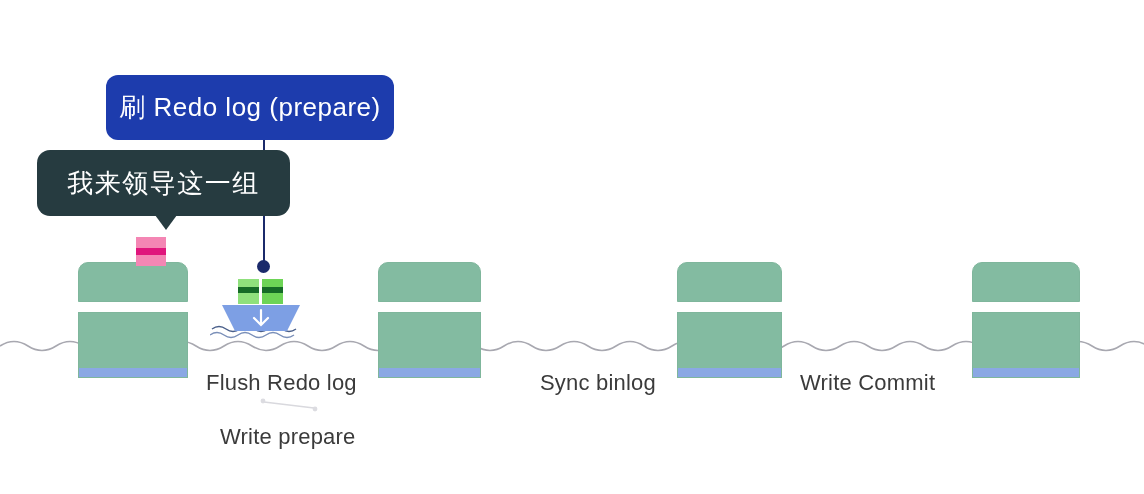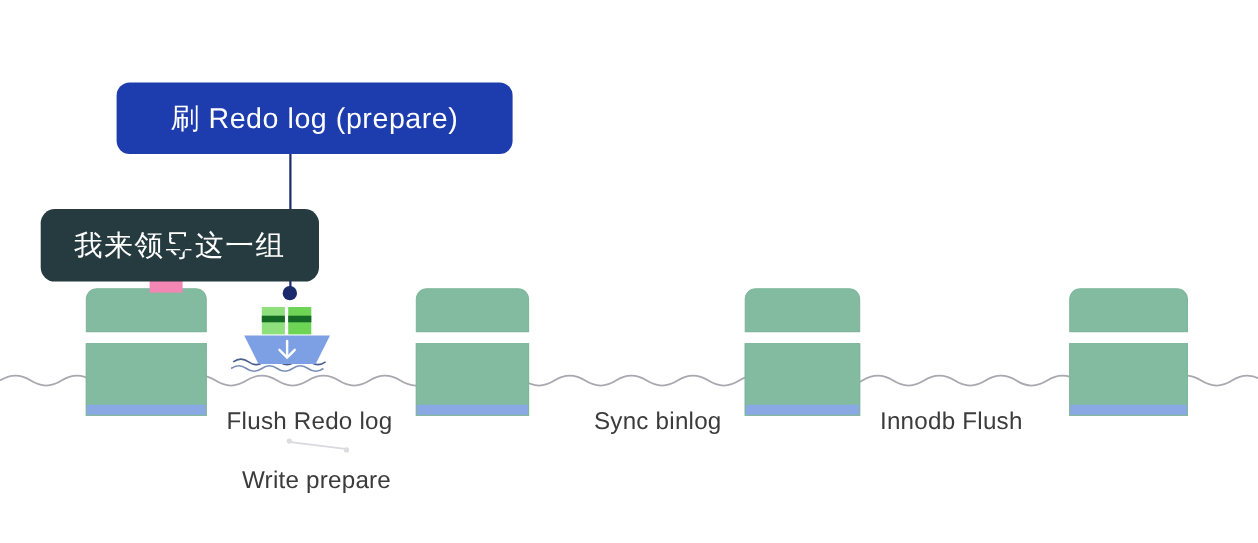--- a/index.html
+++ b/index.html
@@ -24,39 +24,38 @@
     display: flex;
     align-items: center;
     justify-content: center;
     box-sizing: border-box;
     color: #ffffff;
     white-space: nowrap;
   }
   .callout-blue {
     left: 106px;
     top: 75px;
-    width: 360px;
+    width: 288px;
     height: 65px;
     background: #1d3cad;
     border-radius: 12px;
     font-size: 26px;
     letter-spacing: 0.5px;
     z-index: 6;
   }
   .callout-dark {
     left: 37px;
     top: 150px;
     width: 253px;
     height: 66px;
     background: #263b40;
     border-radius: 13px;
     font-size: 26px;
     letter-spacing: 1.5px;
     z-index: 8;
-    margin-top: 40px;
   }
   .callout-tail {
     position: absolute;
     left: 155px;
     top: 215px;
     width: 0;
     height: 0;
     border-left: 11px solid transparent;
     border-right: 11px solid transparent;
     border-top: 15px solid #263b40;
@@ -261,15 +260,15 @@
   <svg class="connector" style="left:258px; top:394px; width:66px; height:22px;" viewBox="0 0 66 22">
     <line x1="6" y1="8" x2="56" y2="14" stroke="#d9d9de" stroke-width="1.6"></line>
     <circle cx="5" cy="7" r="2.4" fill="#dcdce1"></circle>
     <circle cx="57" cy="15" r="2.4" fill="#dcdce1"></circle>
   </svg>
 
   <div class="stage-label" style="left:220px; top:424px;">Write prepare</div>
 
   <div class="stage-label" style="left:520px; top:370px;margin-left:20px;">Sync binlog</div>
 
-  <div class="stage-label" style="left:800px; top:370px;">Innodb Flush</div>
+  <div class="stage-label" style="left:800px; top:370px;">Write Commit</div>
 
 </div>
 
 </body></html>

